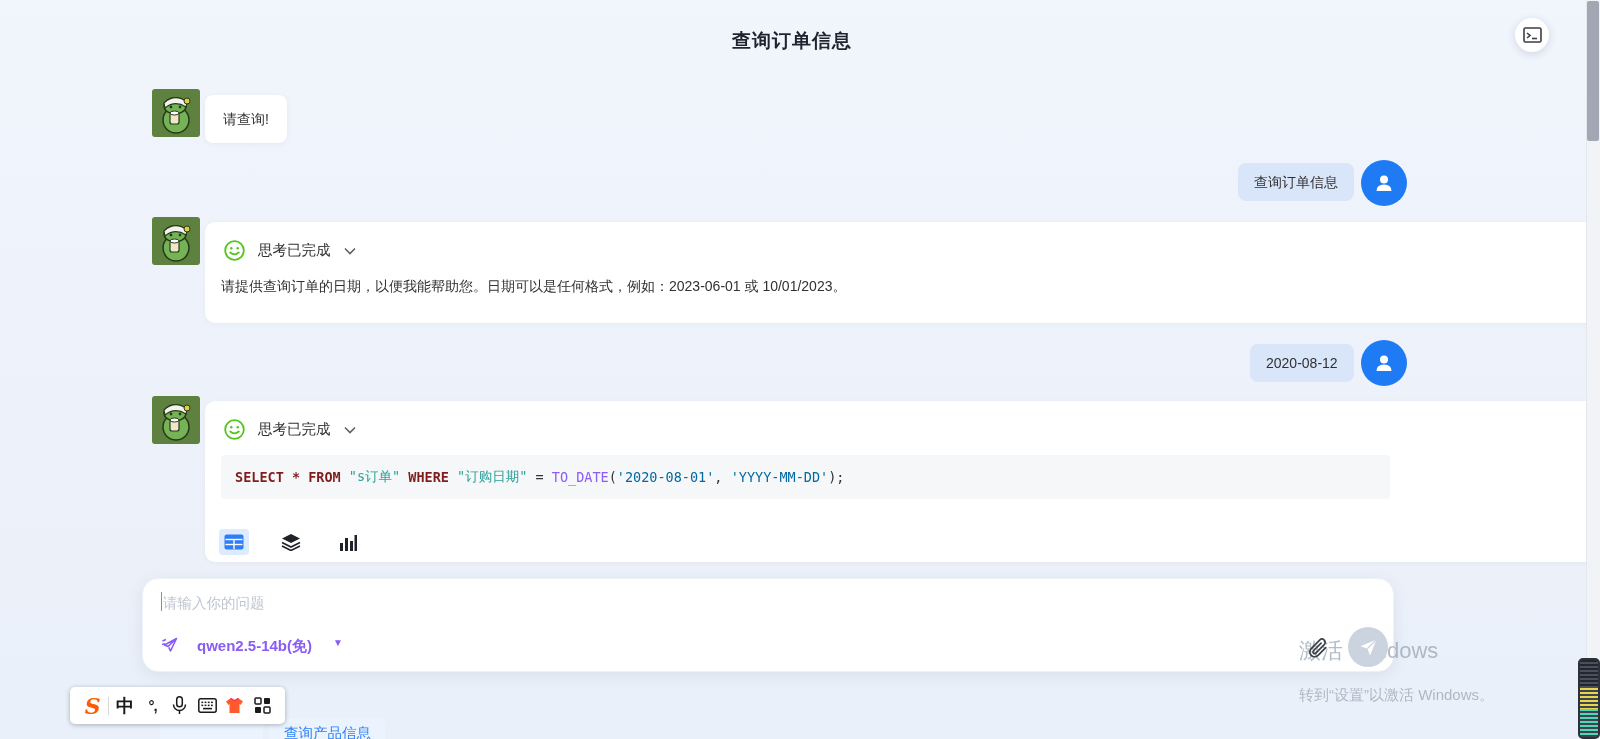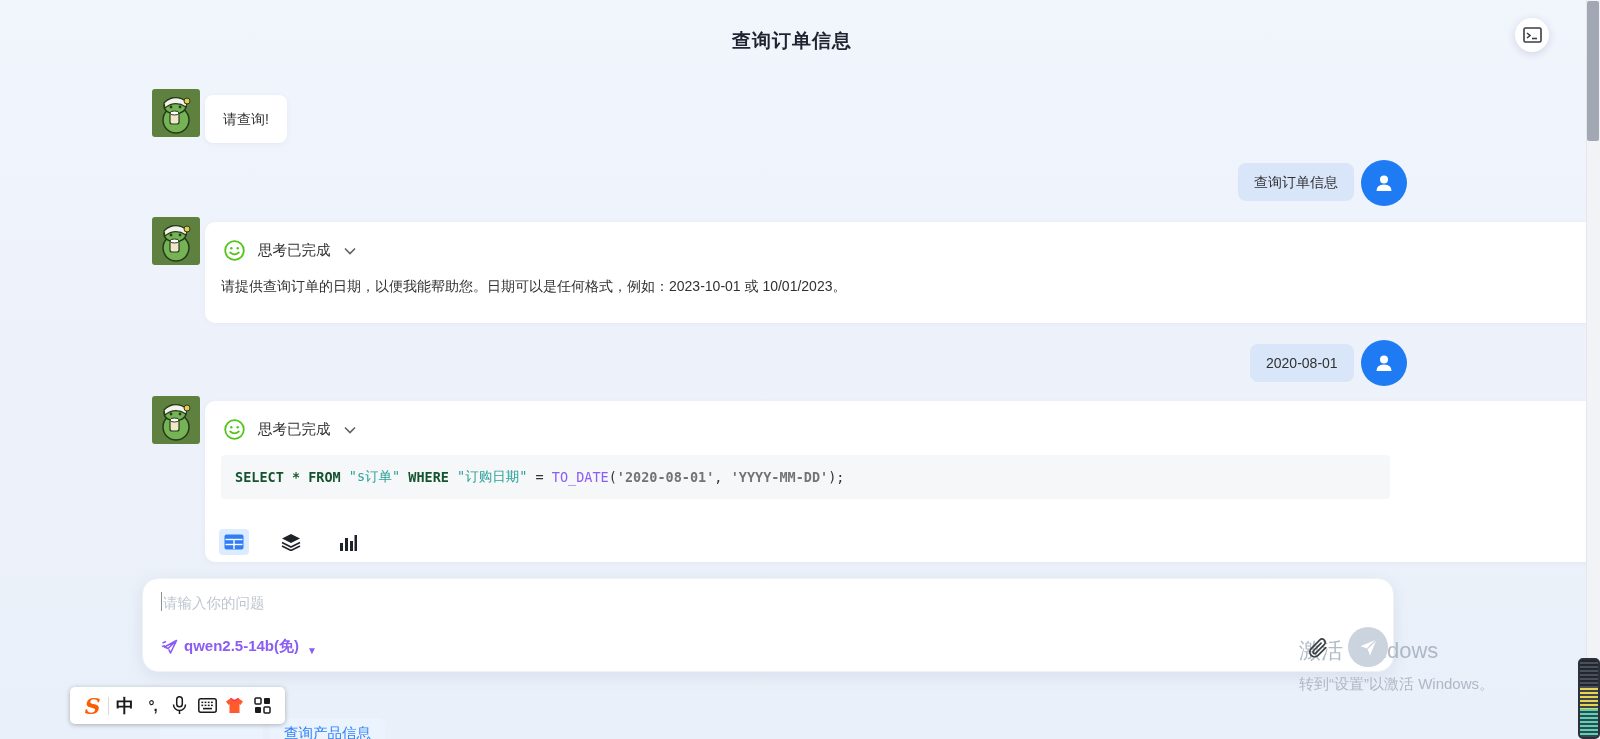--- a/index.html
+++ b/index.html
@@ -29,50 +29,50 @@
   .bot-card{ position:absolute; left:205px; width:1424px; background:#fff; border-radius:10px;
     box-shadow:0 1px 5px rgba(80,100,140,.06);}
   .status-row{ position:absolute; left:19px; top:18px; display:flex; align-items:center; gap:13px; cursor:pointer;}
   .status-label{ font-size:14.5px; color:#303133;}
   .card-body{ position:absolute; left:16px; top:53px; font-size:14px; color:#303133; line-height:22px;}
 
   
   .code-block{ position:absolute; left:16px; top:54px; width:1169px; height:44px; background:#f6f7f9;
     border-radius:4px; display:flex; align-items:center; padding:0 14px;
     font-family:"DejaVu Sans Mono","Liberation Mono",monospace; font-size:13.5px; white-space:pre;}
-  .tk-kw{ color:#14532d; font-weight:bold;}
+  .tk-kw{ color:#7f1d1d; font-weight:bold;}
   .tk-id{ color:#2aa198;}
   .tk-fn{ color:#8b5cf6;}
-  .tk-str{ color:#737373; font-weight:bold;}
+  .tk-str{ color:#0369a1; font-weight:normal;}
   .tk-pln{ color:#333;}
 
   
   .result-toolbar{ position:absolute; left:14px; top:128px; display:flex; align-items:center; gap:27px;}
   .rt-btn{ width:30px; height:26px; display:flex; align-items:center; justify-content:center; border-radius:4px; cursor:pointer;}
   .rt-btn.active{ background:#dcebfe;}
   .expand-btn{ position:absolute; right:26px; top:132px; cursor:pointer;}
 
   
   .input-card{ position:absolute; left:142px; top:578px; width:1252px; height:94px; background:#fff;
     border-radius:16px; box-shadow:0 4px 16px rgba(70,90,130,.10); border:1px solid #eef1f6;}
   .prompt-input{ position:absolute; left:20px; top:12px; width:700px; height:24px; border:none; outline:none;
     font-size:14.5px; color:#303133; background:transparent; font-family:inherit;}
   .prompt-input::placeholder{ color:#bfc6d1;}
   .caret-bar{ position:absolute; left:18px; top:13px; width:1px; height:19px; background:#8a9097;}
-  .model-select{ position:absolute; left:18px; top:58px; display:flex; align-items:flex-end; gap:6px;
+  .model-select{ position:absolute; left:18px; top:58px; display:flex; align-items:flex-start; gap:19px;
     color:#8a5cf6; font-size:15px; font-weight:bold; cursor:pointer;}
   .model-caret{ font-size:10px; margin-left:2px;}
   .attach-btn{ position:absolute; left:1164px; top:57px; cursor:pointer; z-index:60;}
   .send-btn{ position:absolute; left:1205px; top:48px; width:40px; height:40px; border-radius:50%;
     background:#cbd3de; display:flex; align-items:center; justify-content:center; cursor:pointer; z-index:60;}
 
   
   .watermark{ position:absolute; left:1299px; top:636px; z-index:50; color:#9fabb9; opacity:.8; pointer-events:none;}
   .watermark .wm1{ font-size:22px;}
-  .watermark .wm2{ font-size:15px; margin-top:9px; white-space:nowrap;}
+  .watermark .wm2{ font-size:15px; margin-top:20px; white-space:nowrap;}
 
   
   .chip{ position:absolute; top:686px; height:31px; background:#eaf3fe; border-radius:6px;
     display:flex; align-items:center; justify-content:center; padding:0 14px; font-size:14.5px; color:#2f81f7; cursor:pointer;margin-top:32px;}
   .chip-hidden{ left:160px; width:103px;}
   .chip-product{ left:270px;}
 
   
   .ime-bar{ position:absolute; left:70px; top:687px; width:215px; height:37px; background:#fff; border-radius:5px;
     box-shadow:0 1px 5px rgba(0,0,0,.28); display:flex; align-items:center; padding:0 9px; gap:0; z-index:70;}
@@ -148,24 +148,24 @@
         <circle cx="10.5" cy="10.5" r="9.3" fill="none" stroke="#52c41a" stroke-width="1.8"></circle>
         <circle cx="7.3" cy="8.3" r="1.2" fill="#52c41a"></circle>
         <circle cx="13.7" cy="8.3" r="1.2" fill="#52c41a"></circle>
         <path d="M6.2 12.5 Q10.5 16.3 14.8 12.5" fill="none" stroke="#52c41a" stroke-width="1.8" stroke-linecap="round"></path>
       </svg>
       <span class="status-label">思考已完成</span>
       <svg width="12" height="8" viewBox="0 0 12 8">
         <path d="M1 1.5 L6 6.5 L11 1.5" fill="none" stroke="#606266" stroke-width="1.6"></path>
       </svg>
     </div>
-    <div class="card-body">请提供查询订单的日期，以便我能帮助您。日期可以是任何格式，例如：2023-10-01 或 10/01/2023。</div>
-  </div>
-
-  <div class="user-bubble" style="top:344px; left:1250px;">2020-08-01</div>
+    <div class="card-body">请提供查询订单的日期，以便我能帮助您。日期可以是任何格式，例如：2023-06-01 或 10/01/2023。</div>
+  </div>
+
+  <div class="user-bubble" style="top:344px; left:1250px;">2020-08-12</div>
   <div class="user-avatar" style="left:1361px; top:340px;">
     <svg width="22" height="22" viewBox="0 0 22 22">
       <circle cx="11" cy="7.5" r="4" fill="#fff"></circle>
       <path d="M3.5 19 Q3.5 12.5 11 12.5 Q18.5 12.5 18.5 19 Z" fill="#fff"></path>
     </svg>
   </div>
 
   <div class="bot-avatar" style="left:152px; top:396px;">
     <svg width="48" height="48" viewBox="0 0 48 48">
       <rect width="48" height="48" fill="#5f8140"></rect>

